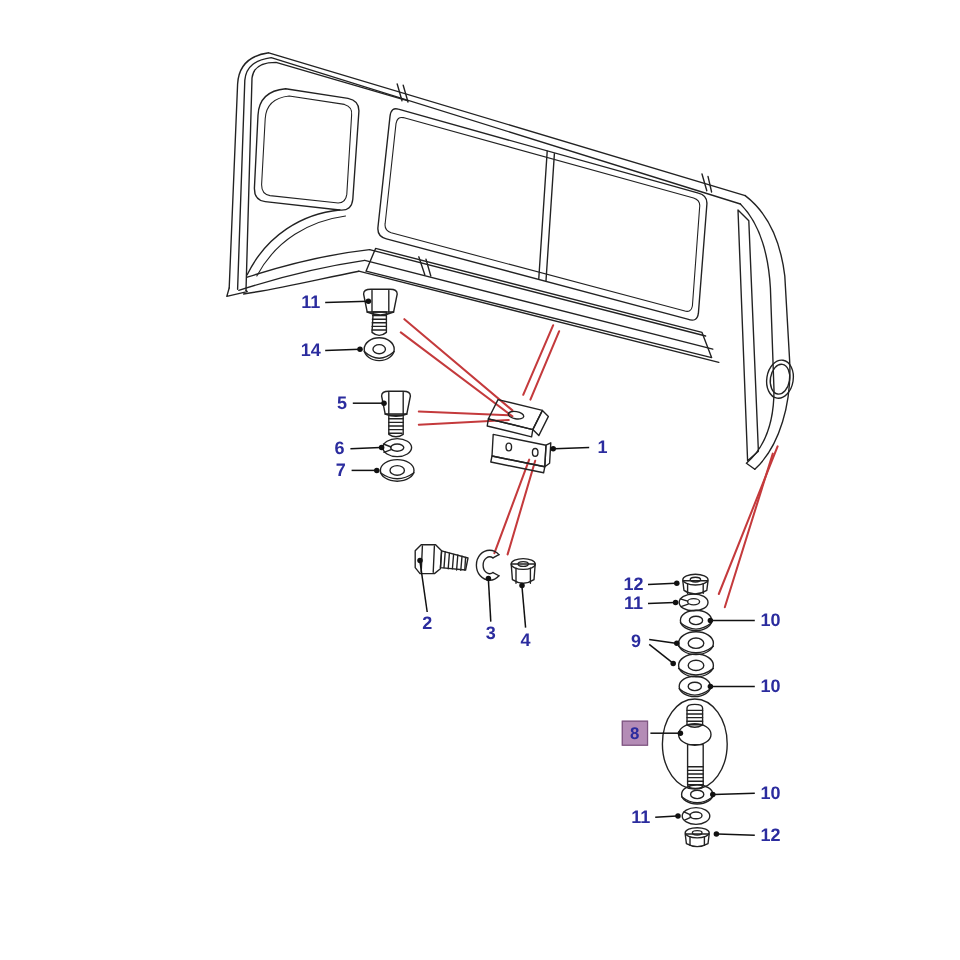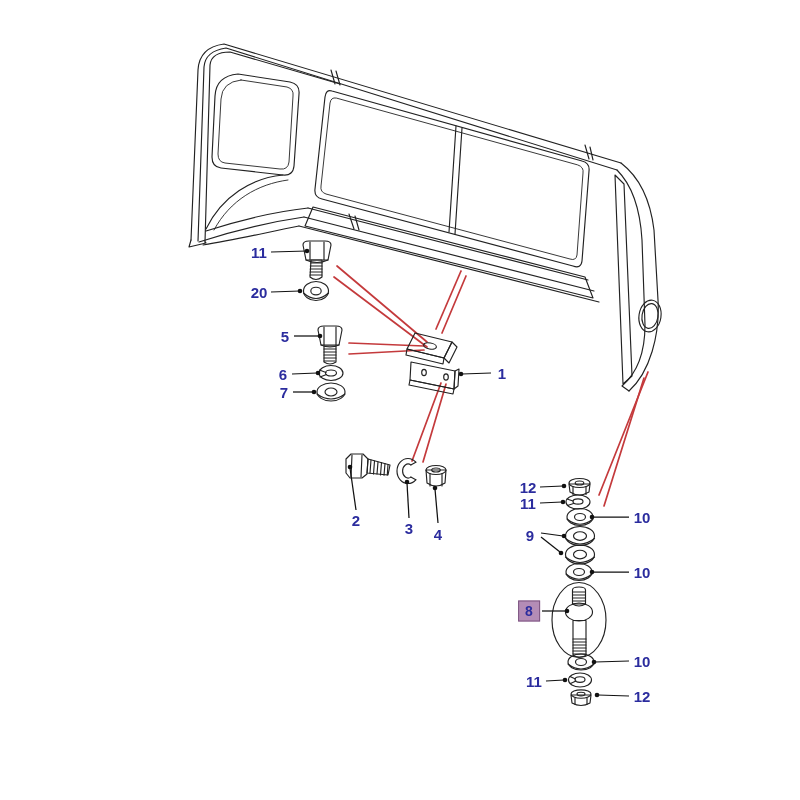--- a/index.html
+++ b/index.html
@@ -257,21 +257,21 @@
     <path d="M629,661 L595,662"></path>
         <circle cx="594" cy="662" r="2.3"></circle>
     <path d="M546,681 L564,680"></path>
         <circle cx="565" cy="680" r="2.3"></circle>
     <path d="M629,696 L598,695"></path>
         <circle cx="597" cy="695" r="2.3"></circle>
   </g>
 </svg>
 
   <div class="lbl" style="left:259px;top:252px">11</div>
-  <div class="lbl" style="left:259px;top:292px">20</div>
+  <div class="lbl" style="left:259px;top:292px">14</div>
   <div class="lbl" style="left:285px;top:336px">5</div>
   <div class="lbl" style="left:283px;top:374px">6</div>
   <div class="lbl" style="left:284px;top:392px">7</div>
   <div class="lbl" style="left:502px;top:373px">1</div>
   <div class="lbl" style="left:356px;top:520px">2</div>
   <div class="lbl" style="left:409px;top:528px">3</div>
   <div class="lbl" style="left:438px;top:534px">4</div>
   <div class="lbl" style="left:528px;top:487px">12</div>
   <div class="lbl" style="left:528px;top:503px">11</div>
   <div class="lbl" style="left:642px;top:517px">10</div>

